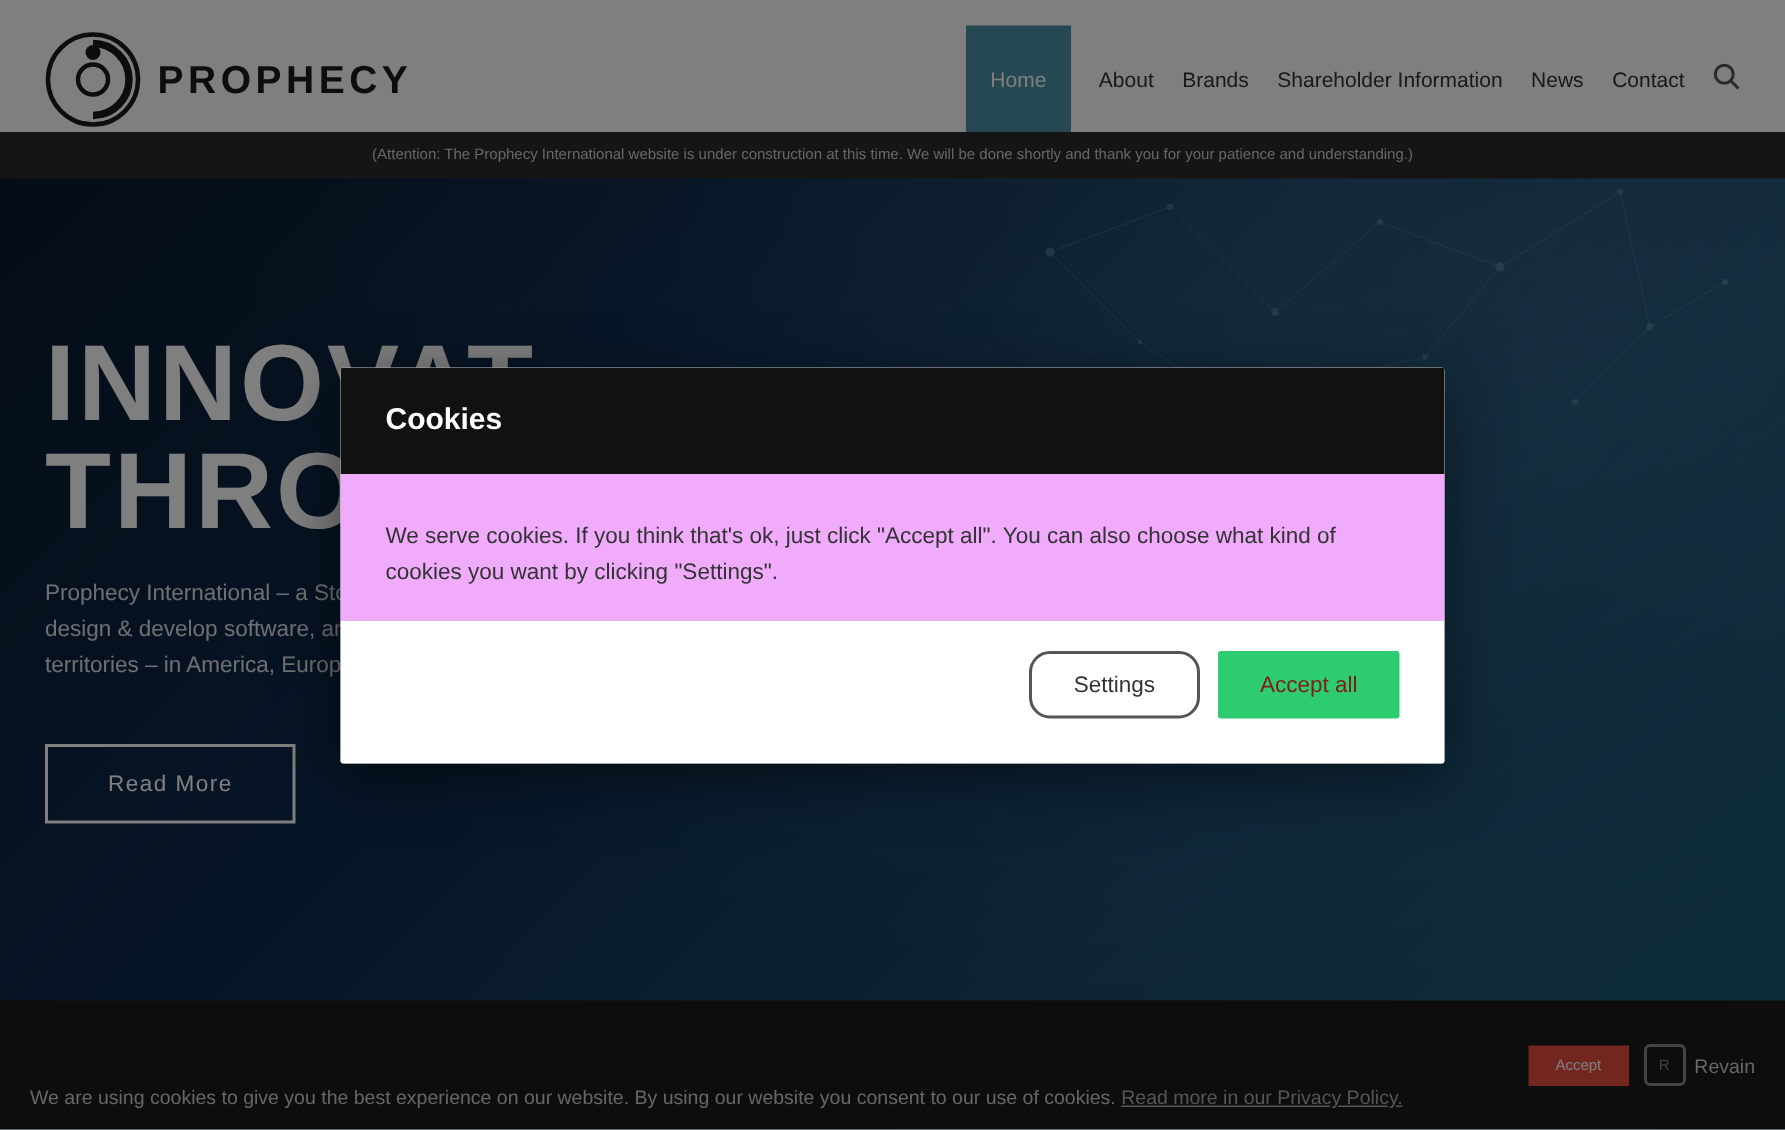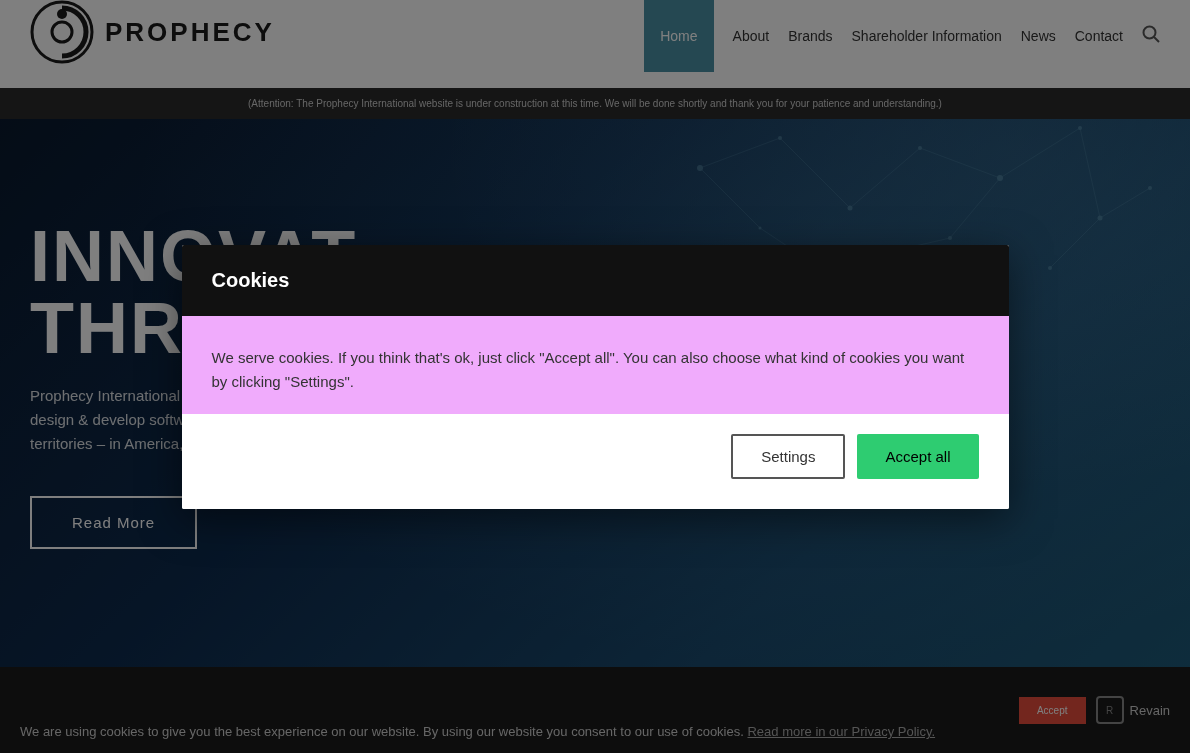--- a/index.html
+++ b/index.html
@@ -5,21 +5,21 @@
     * { margin: 0; padding: 0; box-sizing: border-box; }
     body { font-family: Arial, sans-serif; overflow: hidden; width: 1190px; height: 753px; position: relative; }
 
     
     .header {
       position: absolute;
       top: 0; left: 0; right: 0;
       height: 106px;
       background: #fff;
       display: flex;
-      align-items: flex-start;
+      align-items: center;
       justify-content: space-between;
       padding: 0 30px;
       z-index: 10;
       box-shadow: 0 1px 4px rgba(0,0,0,0.1);
     }
     .logo-area {
       display: flex;
       align-items: center;
       gap: 10px;
     }
@@ -173,21 +173,21 @@
     .modal-overlay {
       position: absolute;
       top: 0; left: 0; right: 0; bottom: 0;
       background: rgba(0,0,0,0.5);
       z-index: 30;
       display: flex;
       align-items: center;
       justify-content: center;
     }
     .modal {
-      width: 827px;
+      width: 736px;
       background: #fff;
       border-radius: 2px;
       overflow: hidden;
       box-shadow: 0 10px 40px rgba(0,0,0,0.5);
     }
     .modal-header {
       background: #111;
       padding: 24px 30px;
     }
     .modal-header-title {
@@ -211,25 +211,25 @@
       justify-content: flex-end;
       gap: 12px;
     }
     .settings-btn {
       border: 2px solid #555;
       background: #fff;
       color: #333;
       padding: 12px 28px;
       font-size: 15px;
       cursor: pointer;
-      border-radius: 2px;
+      border-radius: 14px;
     }
     .accept-all-btn {
       background: #2ecc71;
-      color: #000000;
+      color: #7f1d1d;
       border: none;
       padding: 12px 28px;
       font-size: 15px;
       cursor: pointer;
       border-radius: 2px;
     }
   </style>
 </head>
 <body>
 

